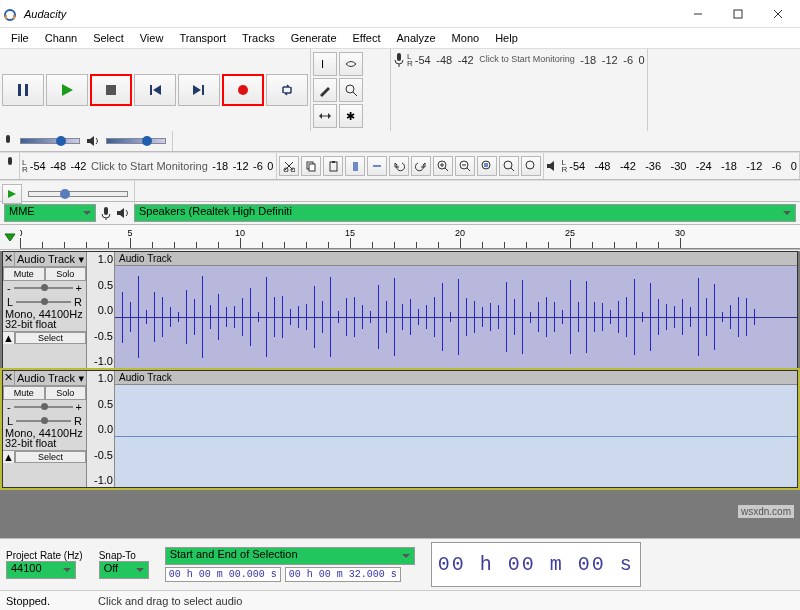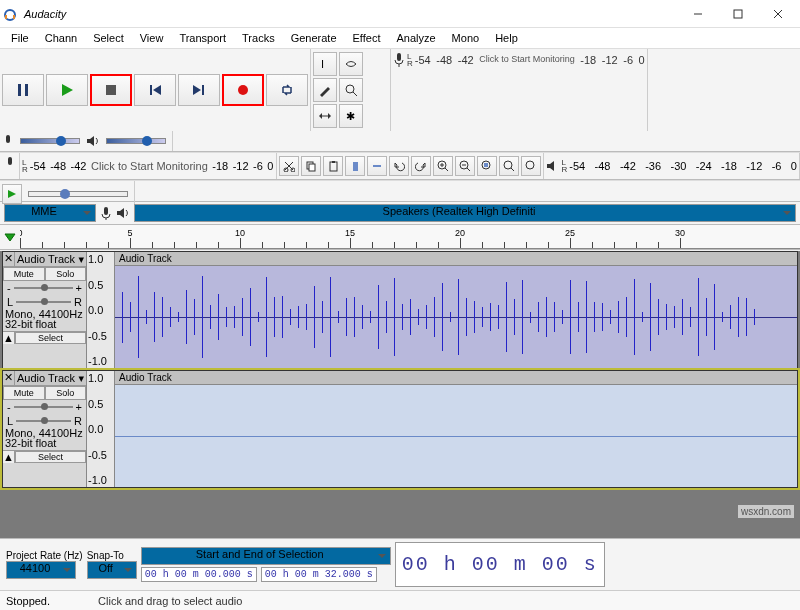--- a/index.html
+++ b/index.html
@@ -14,21 +14,21 @@
 .tb-group { display: flex; align-items: center; padding: 3px 2px; border-right: 1px solid #ccc; gap: 2px; position: relative; }
 .tb-btn { width: 42px; height: 32px; background: linear-gradient(#fbfbfb,#eaeaea); border: 1px solid #b8b8b8; display: flex; align-items: center; justify-content: center; }
 .tb-btn.small { width: 24px; height: 24px; }
 .tb-btn.tiny { width: 20px; height: 20px; }
 .tb-btn svg { pointer-events: none; }
 .hl-red { border: 2px solid #ff0000 !important; }
 .meter-ticks { display: flex; justify-content: space-between; font-size: 8px; color: #333; width: 230px; }
 .lr { font-size: 8px; line-height: 7px; color: #333; }
 
 .dev-bar { display: flex; align-items: center; gap: 4px; padding: 2px 4px; background: #f4f4f4; border-bottom: 1px solid #bbb; }
-.dropdown { height: 18px; background: #0369a1; border: 1px solid #999; padding: 0 16px 0 4px; position: relative; overflow: hidden; white-space: nowrap; text-align: center; }
+.dropdown { height: 18px; background: #22c55e; border: 1px solid #999; padding: 0 16px 0 4px; position: relative; overflow: hidden; white-space: nowrap; }
 .dropdown::after { content: ""; position: absolute; right: 4px; top: 6px; border: 4px solid transparent; border-top-color: #555; }
 
 .timeline-row { background: #f4f4f4; display: flex; align-items: center; border-bottom: 1px solid #bbb; }
 .ruler-arrow { width: 20px; height: 20px; display: flex; align-items: center; justify-content: center; }
 .ruler { flex: 1; height: 24px; background: #f8f8f8; position: relative; border-bottom: 1px solid #888; overflow: hidden; }
 .ruler .tick { position: absolute; bottom: 0; width: 1px; background: #444; height: 6px; }
 .ruler .tick.major { height: 10px; }
 .ruler .lbl { position: absolute; bottom: 10px; font-size: 9px; transform: translateX(-50%); }
 
 .tracks { background: #7a7a7a; }
@@ -42,30 +42,30 @@
 .btn-row { display: flex; }
 .btn-row .b { flex: 1; text-align: center; border: 1px solid #999; background: #eee; font-size: 9px; height: 14px; line-height: 13px; }
 .slider { height: 14px; display: flex; align-items: center; padding: 0 4px; font-size: 8px; }
 .slider .track-line { flex: 1; height: 2px; background: #888; margin: 0 3px; position: relative; }
 .slider .thumb { position: absolute; width: 7px; height: 7px; background: #666; border-radius: 50%; top: -3px; }
 .info { font-size: 8px; padding: 1px 2px; line-height: 9px; }
 .sel-row { display: flex; border-top: 1px solid #999; }
 .sel-row .arr { width: 12px; text-align: center; border-right: 1px solid #999; background: #eee; }
 .sel-row .sel { flex: 1; text-align: center; background: #eee; border: 1px solid #999; font-size: 9px; }
 
-.scale-col { width: 28px; background: #e8e8e8; border-right: 1px solid #888; font-size: 8px; display: flex; flex-direction: column; justify-content: space-between; padding: 1px; }
+.scale-col { width: 28px; background: #e8e8e8; border-right: 1px solid #888; font-size: 8px; display: flex; flex-direction: column; justify-content: space-between; padding: 1px; text-align: right; }
 .wave-area { flex: 1; position: relative; overflow: hidden; }
 .wave-title { background: #c0c0c0; font-size: 10px; padding: 1px 4px; border-bottom: 1px solid #888; }
 .wave { flex: 1; background: #b8b8dc; position: relative; }
 .wave.empty { background: #cdd9ec; }
 .midline { position: absolute; left: 0; right: 0; top: 50%; height: 1px; background: #2c2c88; }
 .bars { position: absolute; inset: 0; display: flex; align-items: center; }
 .bar { width: 1px; background: #2424c8; }
 
-.bottom-bar { position: absolute; bottom: 20px; left: 0; right: 0; display: flex; align-items: center; gap: 4px; padding: 3px 6px; background: #f4f4f4; border-top: 1px solid #bbb; }
+.bottom-bar { position: absolute; bottom: 20px; left: 0; right: 0; display: flex; align-items: center; gap: 16px; padding: 3px 6px; background: #f4f4f4; border-top: 1px solid #bbb; }
 .bot-label { font-size: 10px; }
 .time-disp { font-family: "Courier New", monospace; background: #fff; border: 1px solid #999; padding: 1px 3px; font-size: 10px; color: #3333aa; }
 .time-big { font-size: 20px; font-family: "Courier New", monospace; background: #fff; border: 1px solid #999; padding: 10px 6px; color: #3c3c9c; letter-spacing: 2px; }
 
 .statusbar { position: absolute; bottom: 0; left: 0; right: 0; height: 20px; background: #f8f8f8; border-top: 1px solid #ccc; display: flex; align-items: center; font-size: 10px; padding: 0 6px; }
 .statusbar .hint { margin-left: 48px; color: #333; }
 
 .watermark { position: absolute; right: 6px; bottom: 92px; font-size: 10px; color: #555; background: rgba(255,255,255,.6); padding: 1px 3px; }
 .scroll-space { height: 68px; background: #7a7a7a; }
 .scrollbar { height: 16px; background: #e8e8e8; border-top: 1px solid #bbb; display:flex; }

